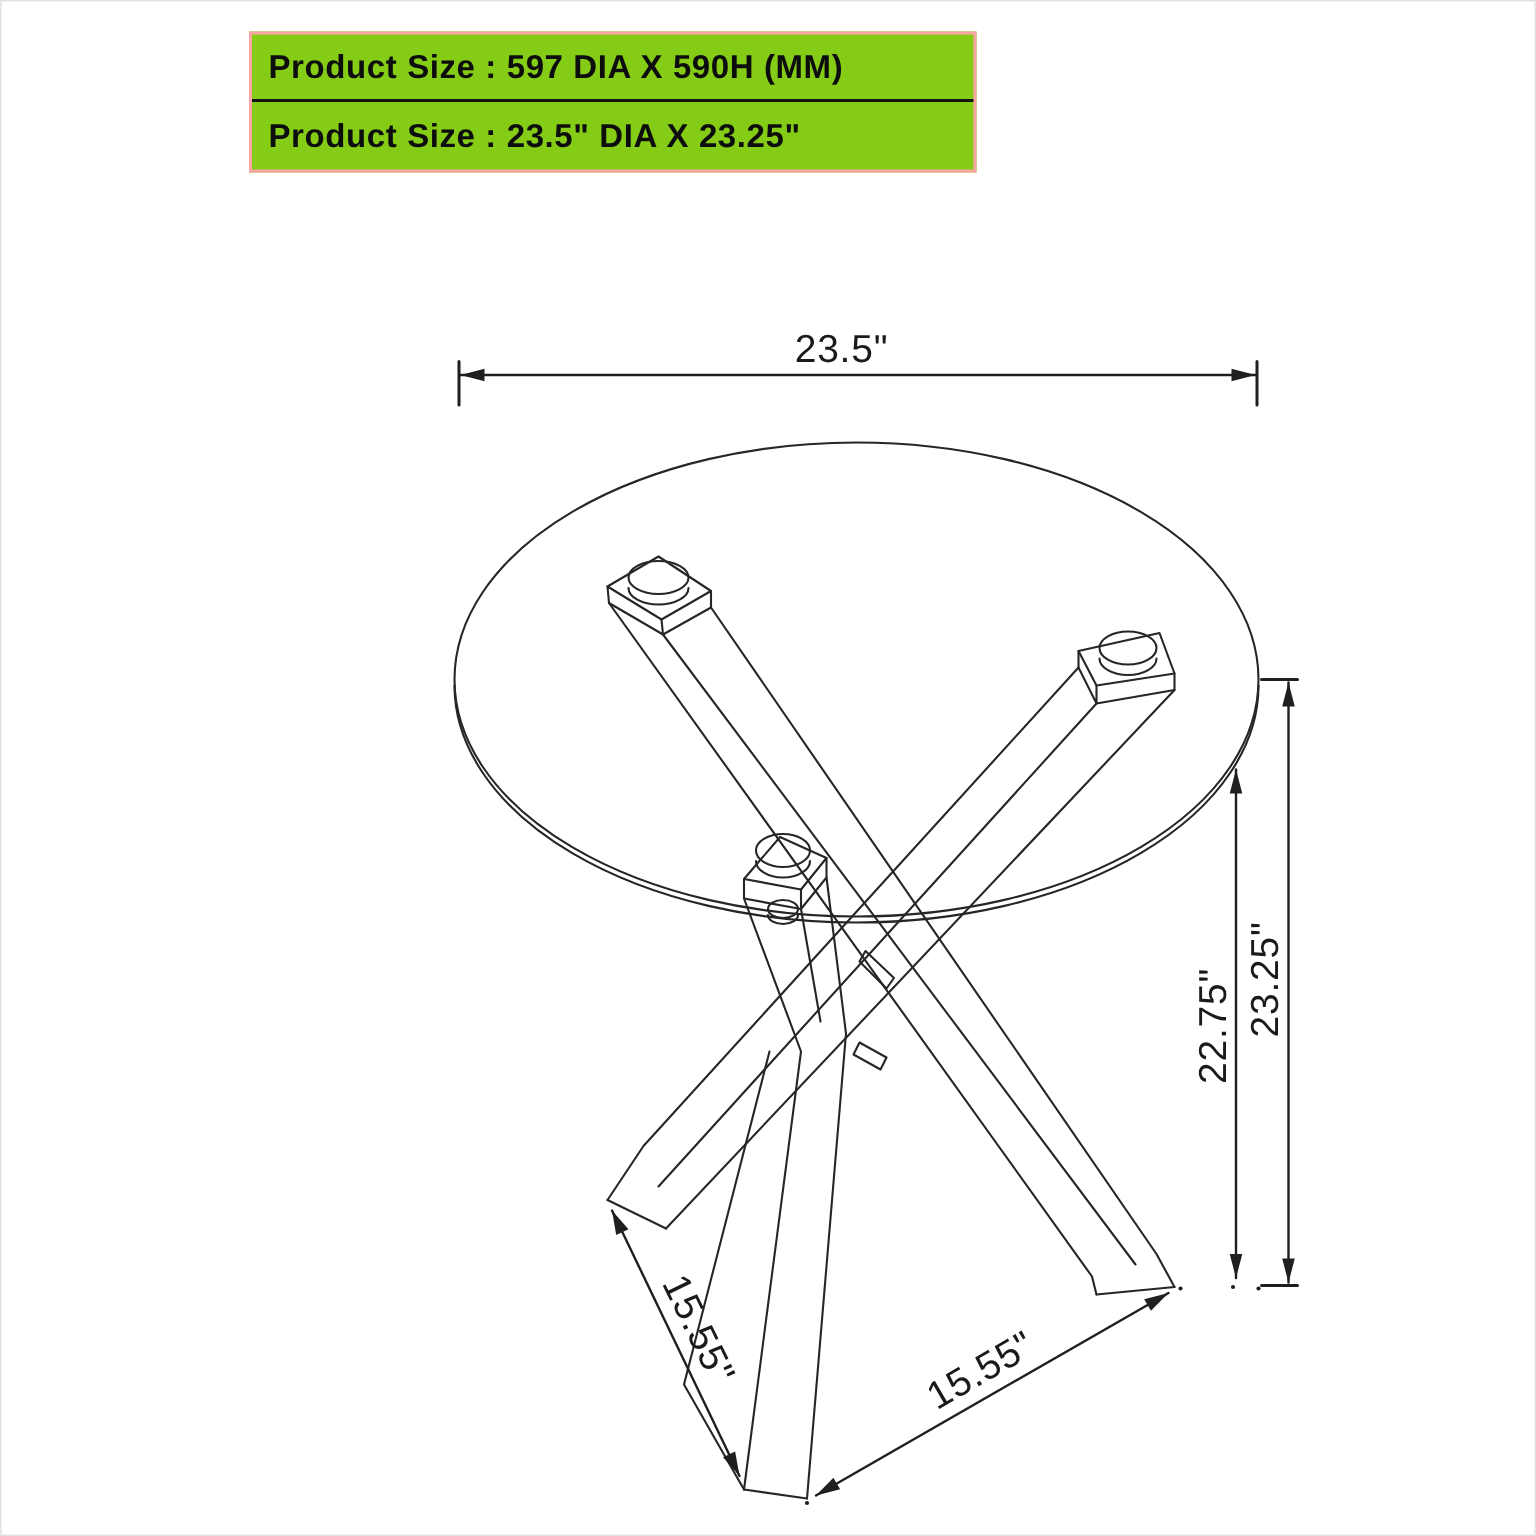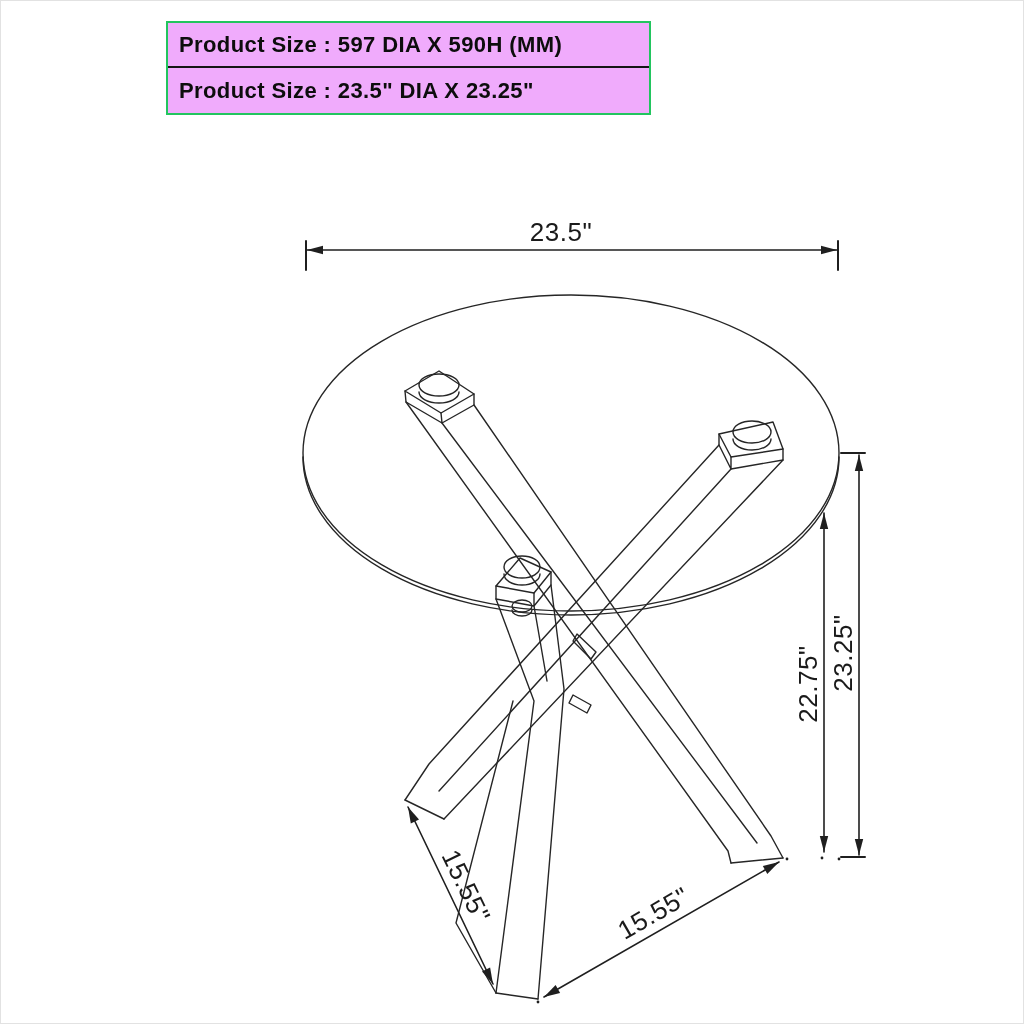--- a/index.html
+++ b/index.html
@@ -9,22 +9,22 @@
     background:#ffffff;
     overflow:hidden;
     font-family:"Liberation Sans", sans-serif;
     box-sizing:border-box;
     border:1px solid #e2e2e2;
   }
   .spec-box{
     position:absolute;
     left:165px;top:20px;
     width:481px;
-    border:2px solid #22c55e;
-    background:#f0abfc;
+    border:2px solid #fca5a5;
+    background:#84cc16;
     z-index:5;
   }
   .spec-row{
     height:43px;
     line-height:43px;
     padding-left:11px;
     font-weight:bold;
     font-size:22px;
     color:#0d0d0d;
     letter-spacing:0.4px;

